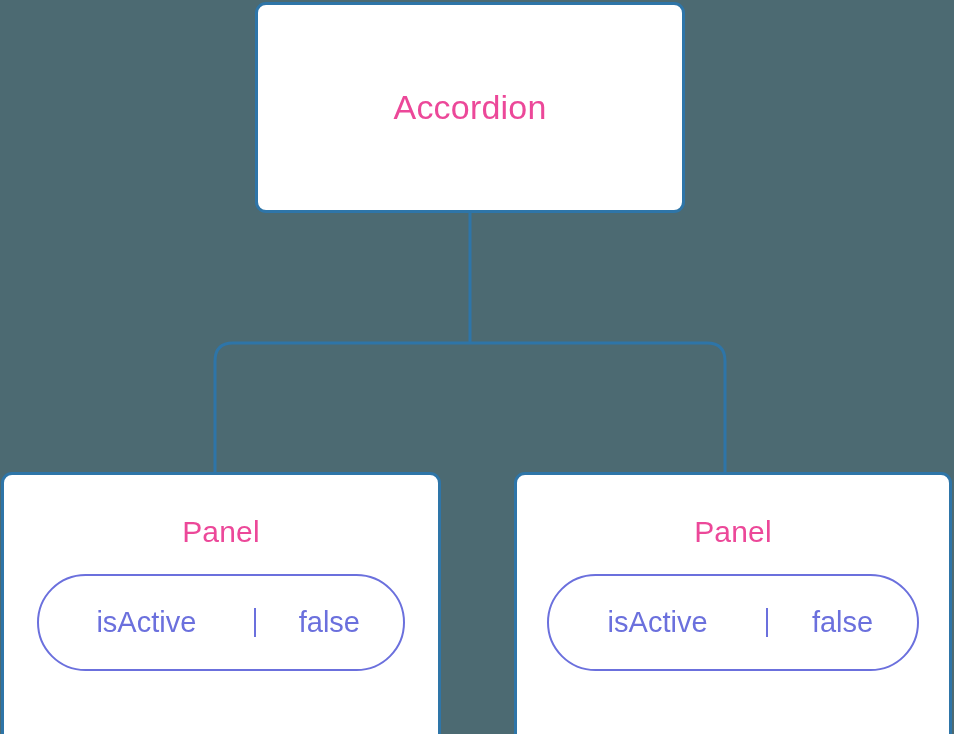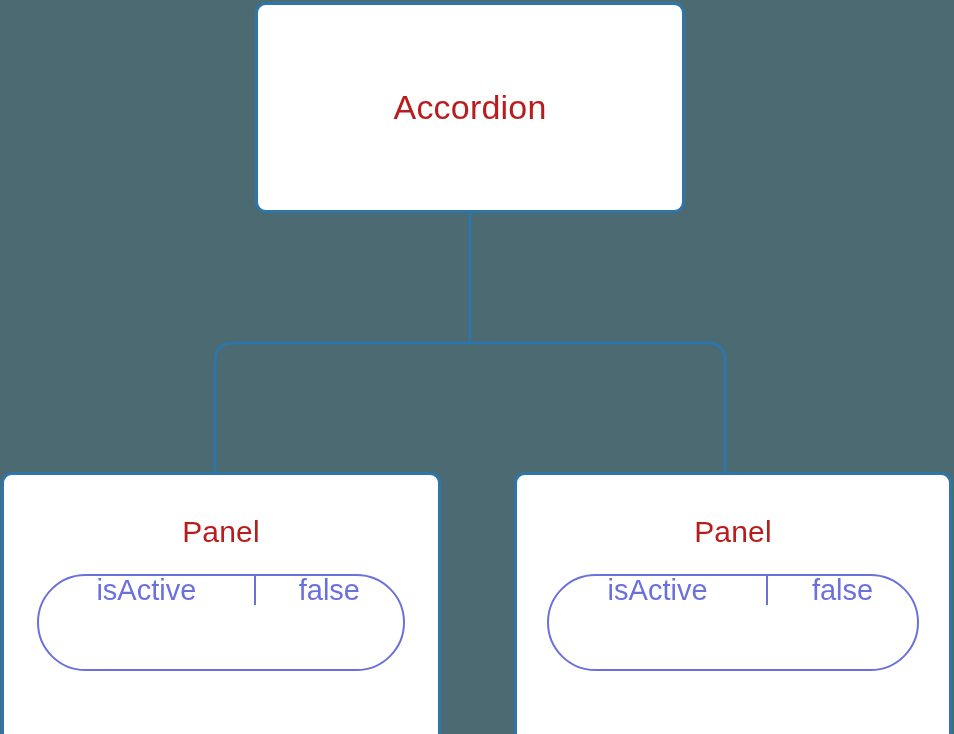--- a/index.html
+++ b/index.html
@@ -58,40 +58,40 @@
   .node-child-left {
     left: 1px;
     width: 440px;
   }
   .node-child-right {
     left: 514px;
     width: 438px;
   }
 
   .node-title {
-    color: #b91c1c;
+    color: #ec4899;
     font-size: 34px;
     line-height: 1.1;
     letter-spacing: 0.2px;
     white-space: nowrap;
     text-align: center;
   }
   .node-child .node-title {
     font-size: 30px;
   }
 
   
   .pill {
     margin-top: 26px;
     height: 97px;
     box-sizing: border-box;
     border: 2px solid #6b70dd;
     border-radius: 49px;
     display: flex;
-    align-items: flex-start;
+    align-items: center;
     overflow: hidden;
     background: #ffffff;
   }
   .pill-left {
     width: 368px;
   }
   .pill-right {
     width: 372px;
   }
 

